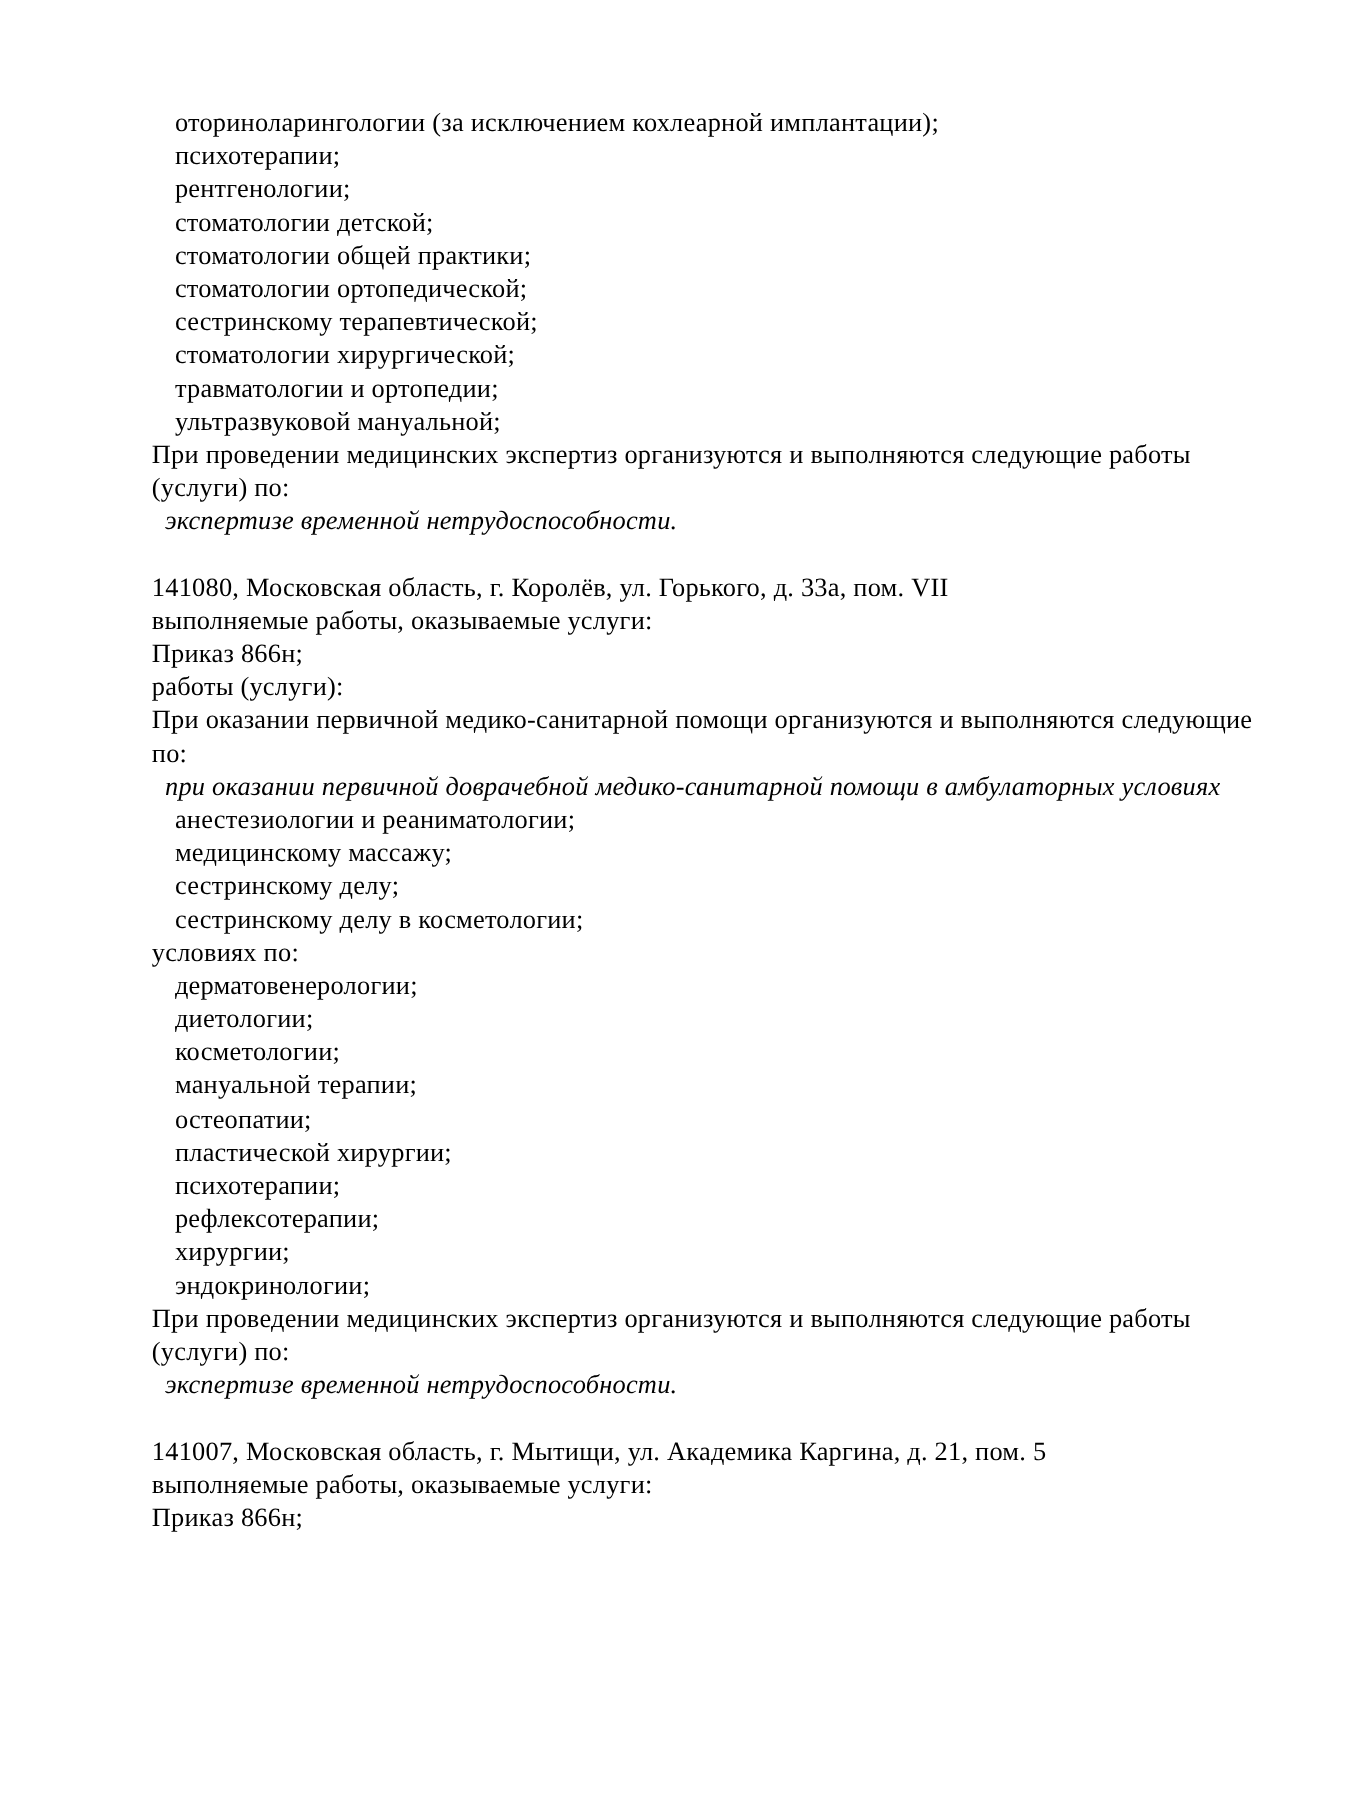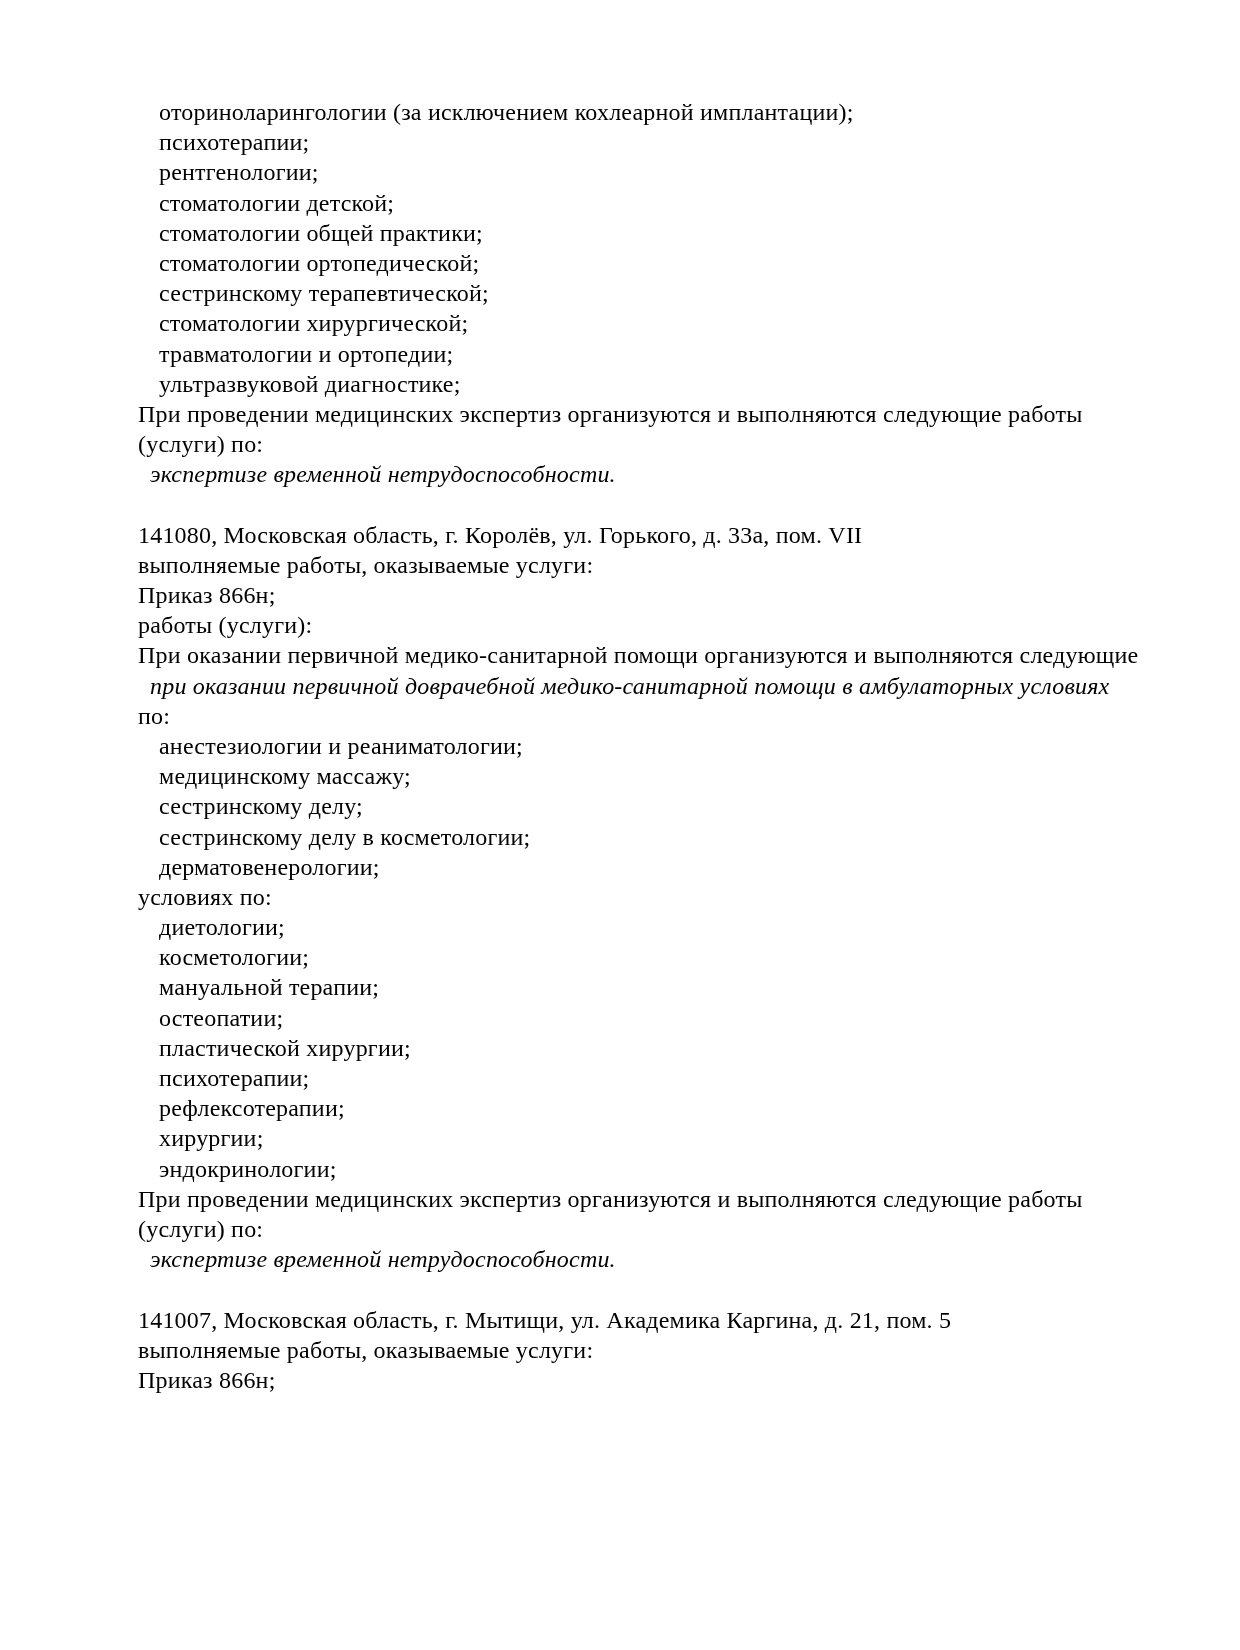--- a/index.html
+++ b/index.html
@@ -39,38 +39,38 @@
 <main class="page">
     <div class="line indent-2">оториноларингологии (за исключением кохлеарной имплантации);</div>
     <div class="line indent-2">психотерапии;</div>
     <div class="line indent-2">рентгенологии;</div>
     <div class="line indent-2">стоматологии детской;</div>
     <div class="line indent-2">стоматологии общей практики;</div>
     <div class="line indent-2">стоматологии ортопедической;</div>
     <div class="line indent-2">сестринскому терапевтической;</div>
     <div class="line indent-2">стоматологии хирургической;</div>
     <div class="line indent-2">травматологии и ортопедии;</div>
-    <div class="line indent-2">ультразвуковой диагностике;</div>
+    <div class="line indent-2">ультразвуковой мануальной;</div>
     <div class="line indent-0">При проведении медицинских экспертиз организуются и выполняются следующие работы</div>
     <div class="line indent-0">(услуги) по:</div>
     <div class="line indent-1">экспертизе временной нетрудоспособности.</div>
     <div class="line indent-0"></div>
     <div class="line indent-0">141080, Московская область, г. Королёв, ул. Горького, д. 33а, пом. VII</div>
     <div class="line indent-0">выполняемые работы, оказываемые услуги:</div>
     <div class="line indent-0">Приказ 866н;</div>
     <div class="line indent-0">работы (услуги):</div>
     <div class="line indent-0">При оказании первичной медико-санитарной помощи организуются и выполняются следующие</div>
+    <div class="line indent-0">по:</div>
     <div class="line indent-1">при оказании первичной доврачебной медико-санитарной помощи в амбулаторных условиях</div>
-    <div class="line indent-0">по:</div>
     <div class="line indent-2">анестезиологии и реаниматологии;</div>
     <div class="line indent-2">медицинскому массажу;</div>
     <div class="line indent-2">сестринскому делу;</div>
     <div class="line indent-2">сестринскому делу в косметологии;</div>
+    <div class="line indent-0">условиях по:</div>
     <div class="line indent-2">дерматовенерологии;</div>
-    <div class="line indent-0">условиях по:</div>
     <div class="line indent-2">диетологии;</div>
     <div class="line indent-2">косметологии;</div>
     <div class="line indent-2">мануальной терапии;</div>
     <div class="line indent-2">остеопатии;</div>
     <div class="line indent-2">пластической хирургии;</div>
     <div class="line indent-2">психотерапии;</div>
     <div class="line indent-2">рефлексотерапии;</div>
     <div class="line indent-2">хирургии;</div>
     <div class="line indent-2">эндокринологии;</div>
     <div class="line indent-0">При проведении медицинских экспертиз организуются и выполняются следующие работы</div>

